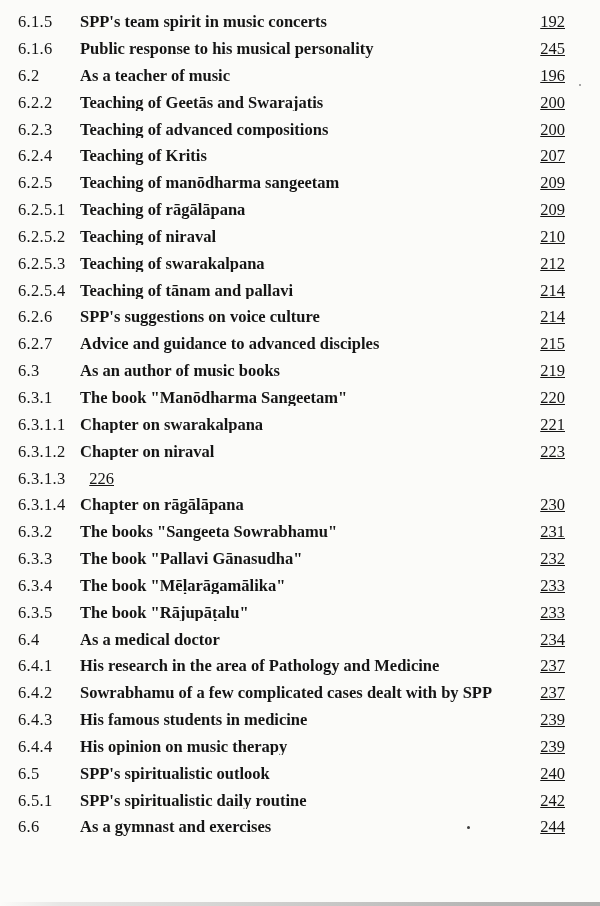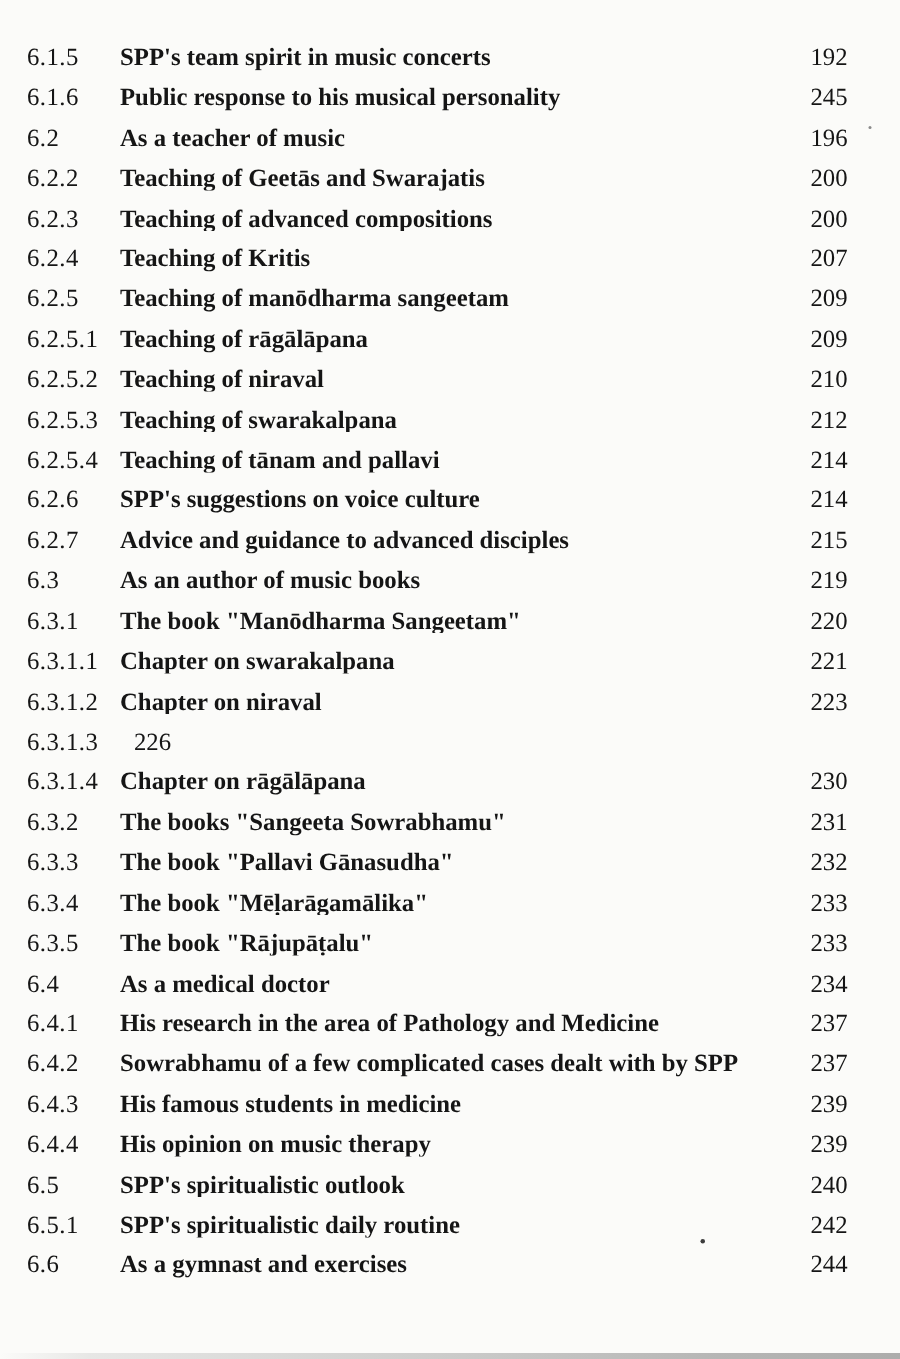--- a/index.html
+++ b/index.html
@@ -10,21 +10,21 @@
     width: 600px;
     height: 906px;
     position: relative;
     overflow: hidden;
     background: #fbfbf9;
     color: #151515;
     font-family: "Liberation Serif", serif;
   }
   .toc {
     position: absolute;
-    top: 25px;
+    top: 9px;
     left: 18px;
     right: 35px;
   }
   .row {
     display: flex;
     align-items: center;
     height: 26.85px;
     font-size: 16.5px;
     line-height: 1;
   }
@@ -36,20 +36,21 @@
   .title {
     flex: 1;
     white-space: pre;
     overflow: hidden;
     font-weight: bold;
   }
   .page {
     flex: none;
     min-width: 34px;
     text-align: right;
+    text-decoration: underline;
   }
   .bottom-edge {
     position: absolute;
     left: 0;
     right: 0;
     bottom: 0;
     height: 4px;
     background: linear-gradient(90deg,
       rgba(150,150,150,0.00) 0%,
       rgba(150,150,150,0.20) 10%,

